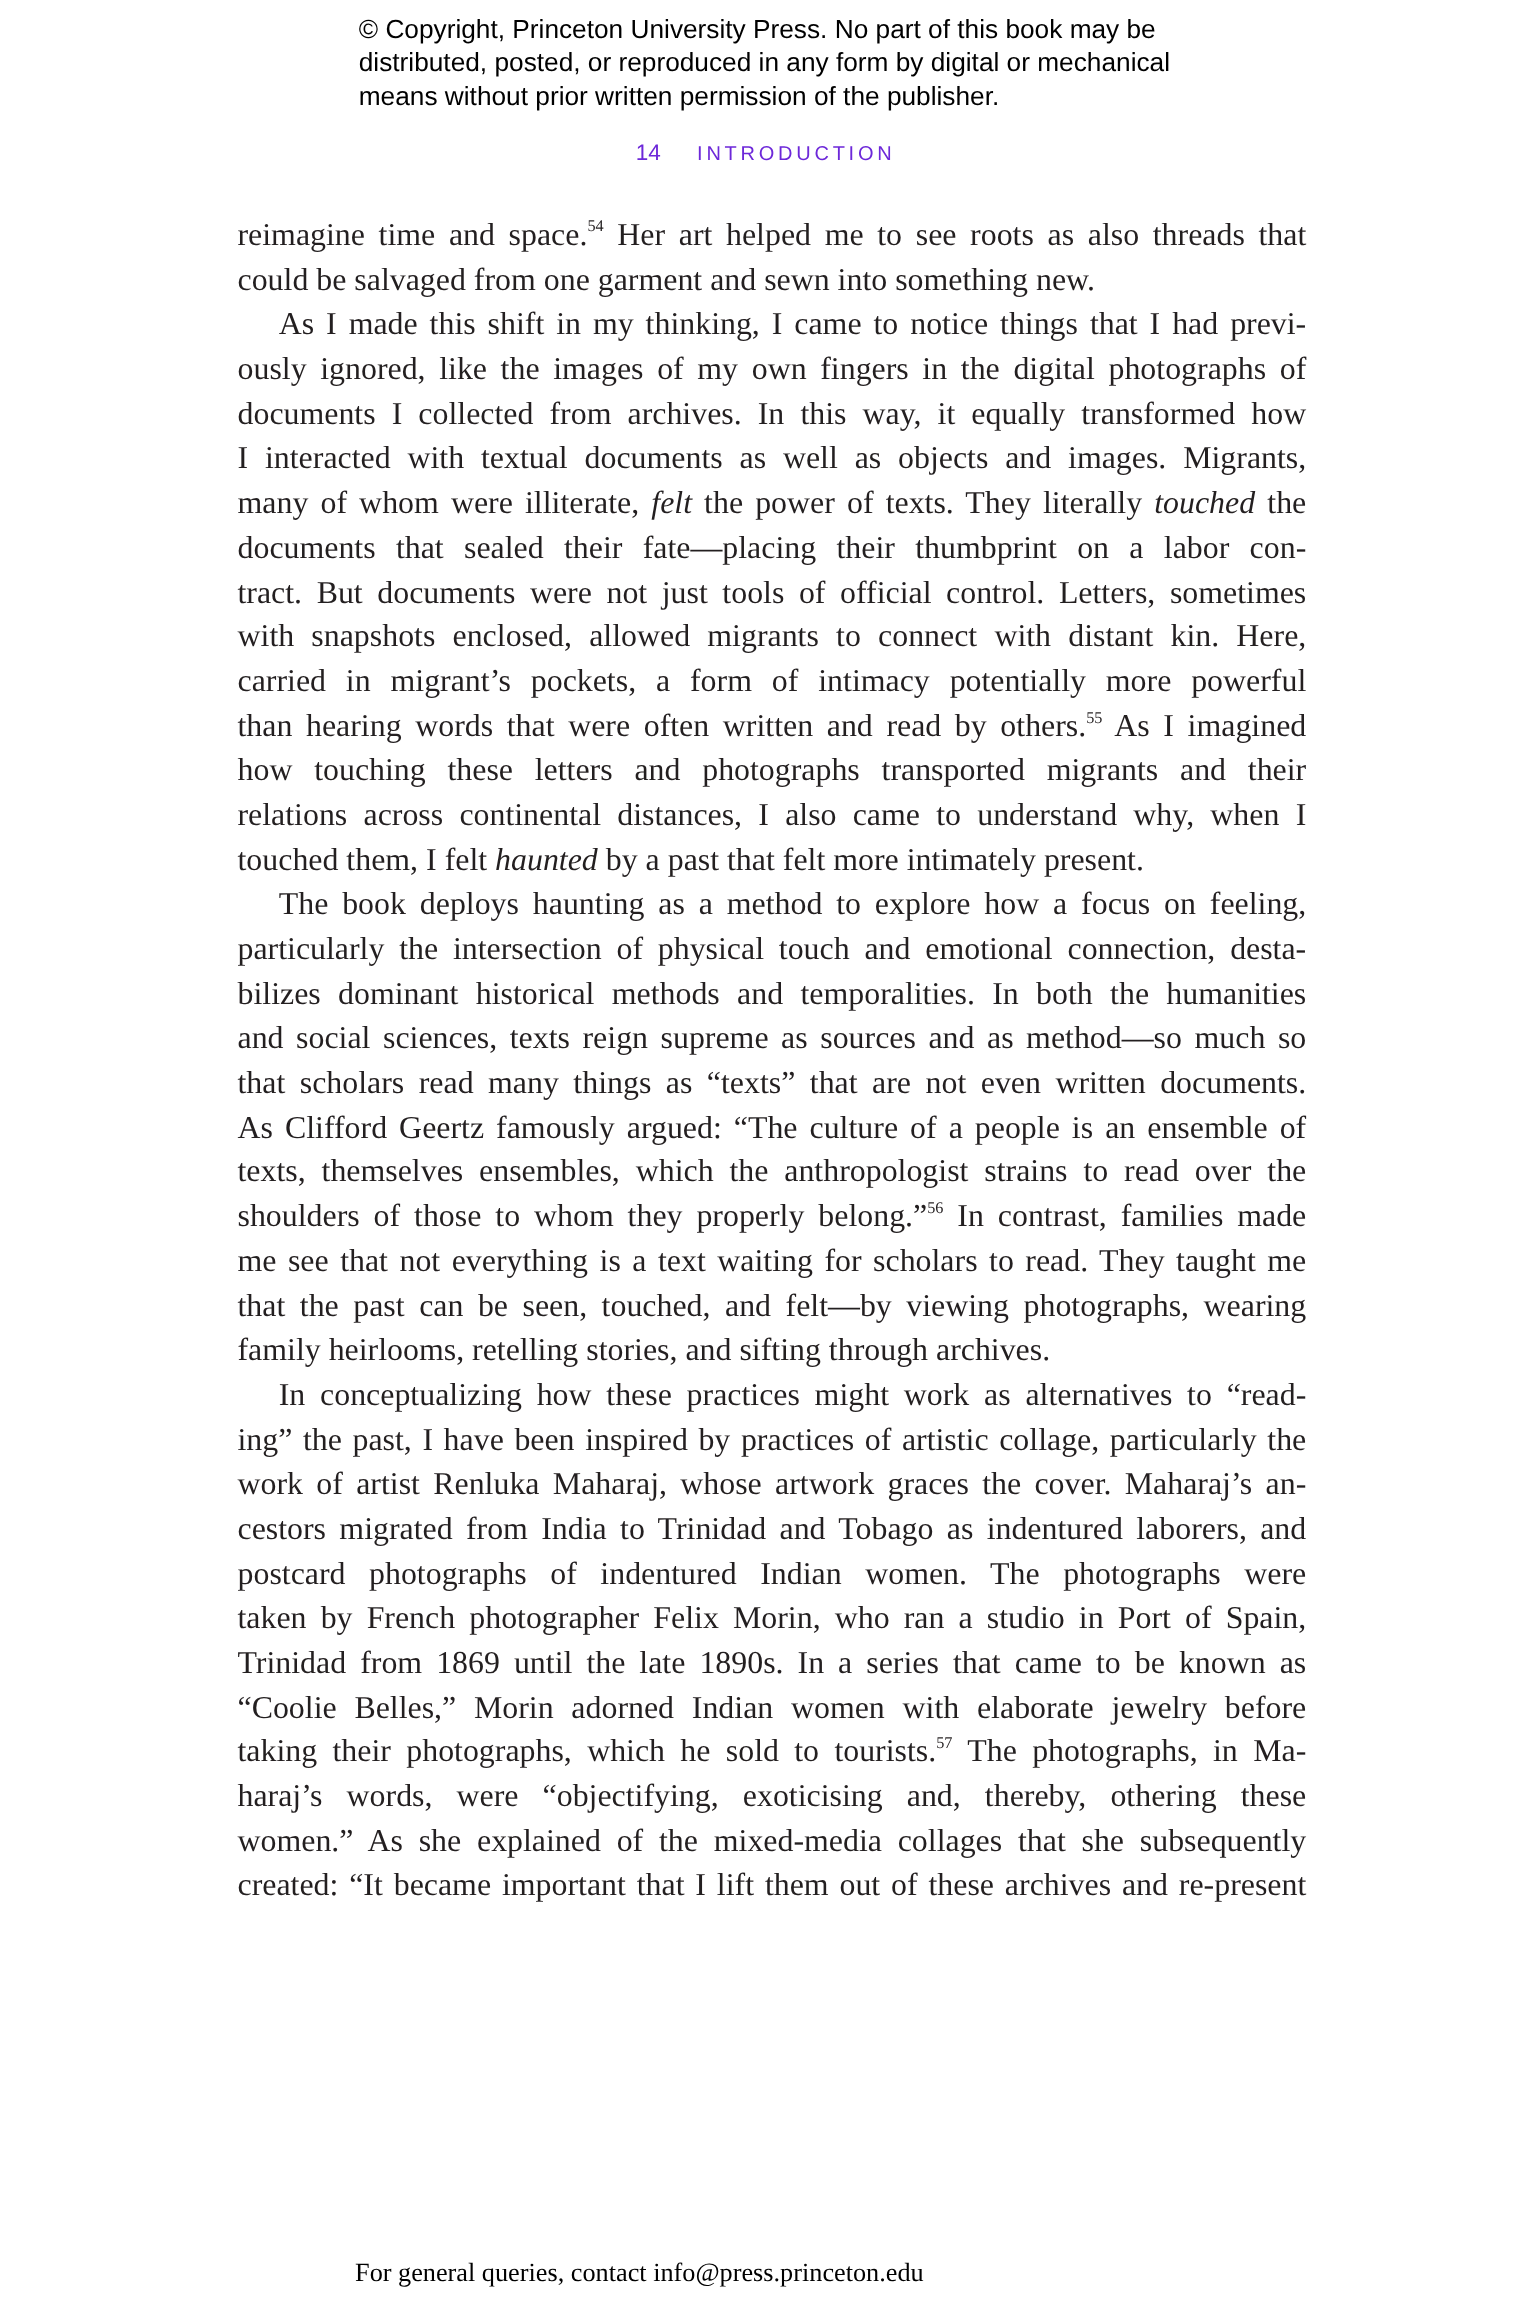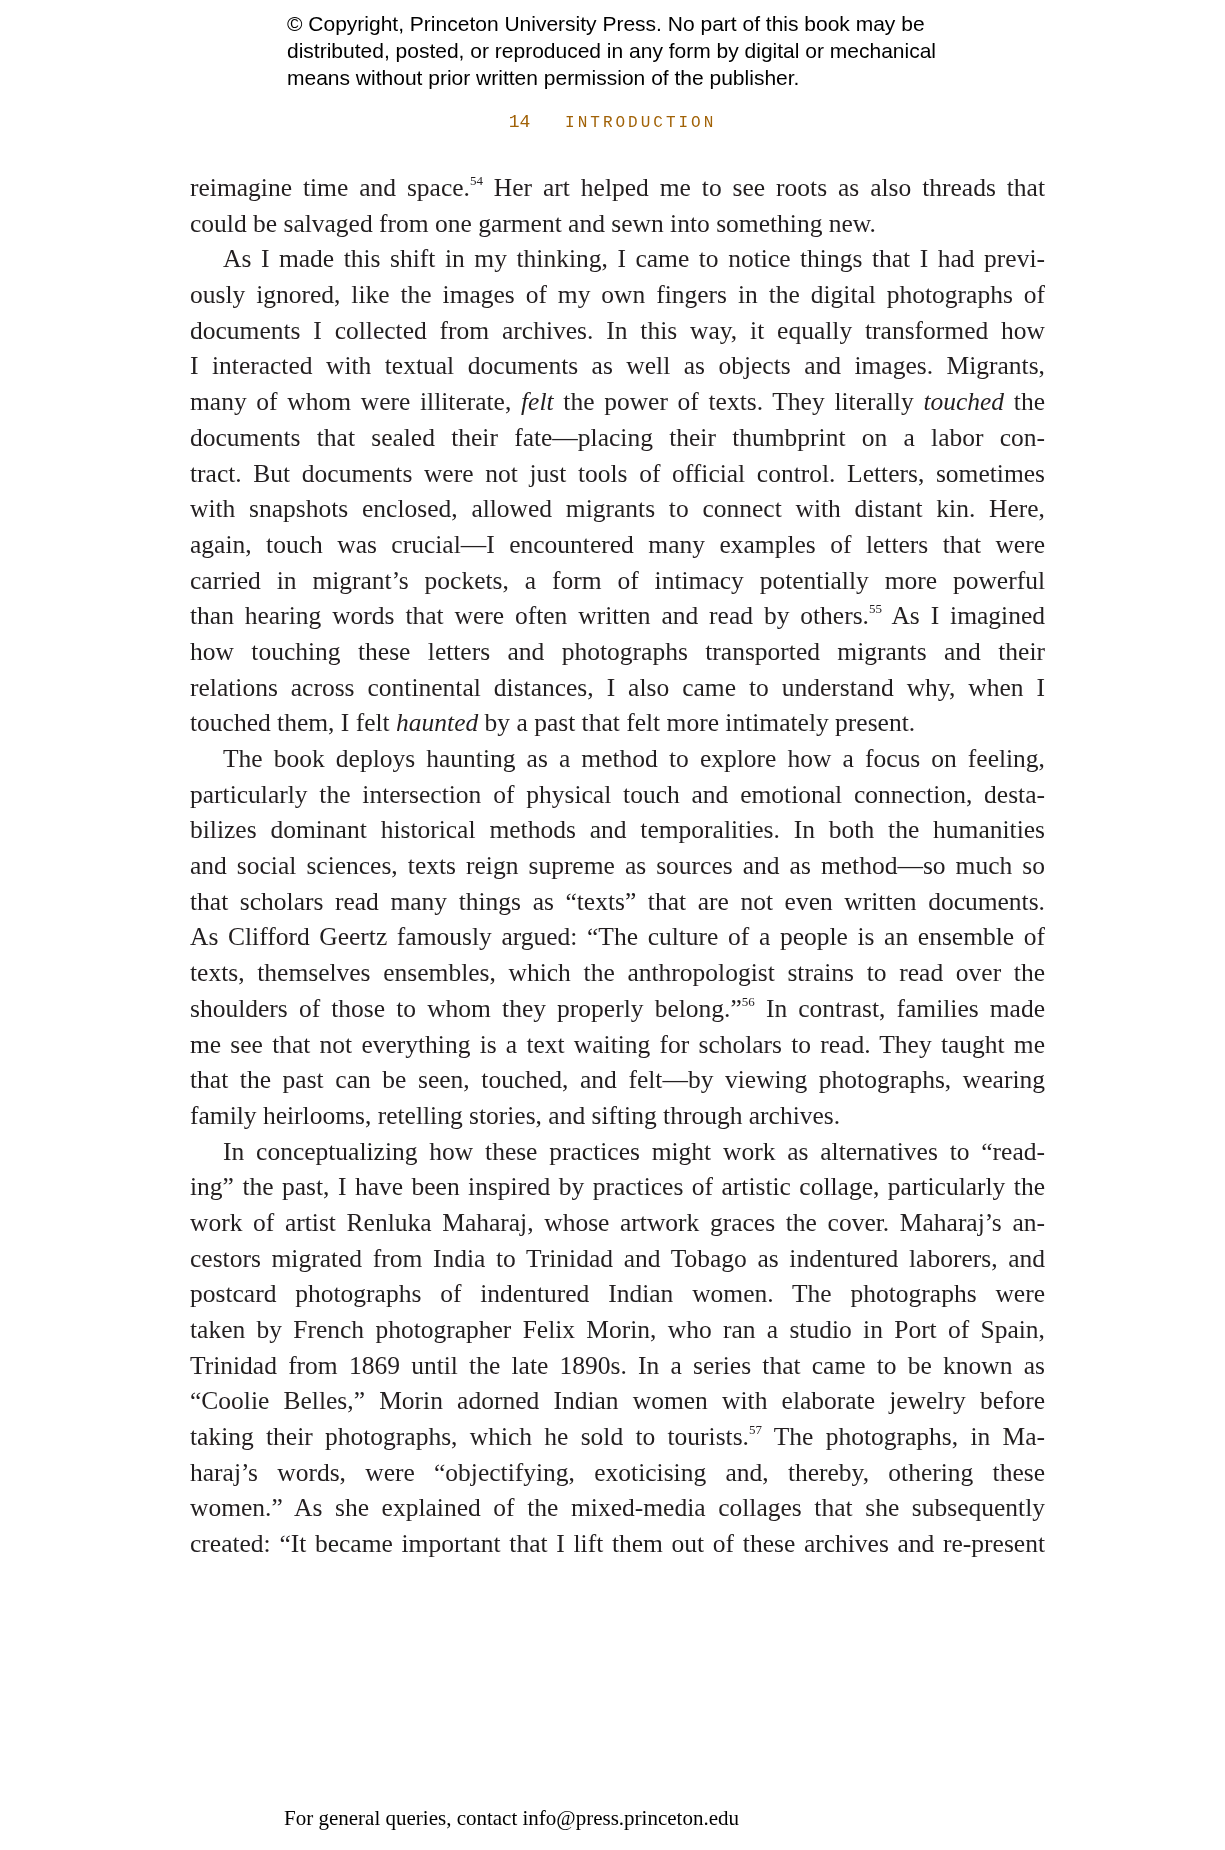--- a/index.html
+++ b/index.html
@@ -25,24 +25,24 @@
       color: #000000;
       margin-left: 24px;
     }
     .copyright span { display: block; white-space: nowrap; }
     .running-head {
       position: absolute;
       left: 0;
       width: 1225px;
       top: 112px;
       text-align: center;
-      font-family: Liberation Mono, monospace;
+      font-family: Liberation Sans, sans-serif;
       font-size: 18px;
       letter-spacing: 2px;
-      color: #a16207;
+      color: #6d28d9;
     }
     .running-head .pg { margin-right: 22px; letter-spacing: 0; }
     .running-head .sec { font-variant: small-caps; letter-spacing: 3px; text-transform: uppercase; font-size: 16px; }
     .body-text {
       position: absolute;
       left: 190px;
       top: 170px;
       width: 855px;
       font-family: "Liberation Serif", serif;
       font-size: 25.5px;
@@ -93,21 +93,20 @@
     <span class="line"><span>reimagine time and space.</span><sup>54</sup><span> Her art helped me to see roots as also threads that</span></span>
     <span class="line last"><span>could be salvaged from one garment and sewn into something new.</span></span>
     <span class="line indent"><span>As I made this shift in my thinking, I came to notice things that I had previ-</span></span>
     <span class="line"><span>ously ignored, like the images of my own fingers in the digital photographs of</span></span>
     <span class="line"><span>documents I collected from archives. In this way, it equally transformed how</span></span>
     <span class="line"><span>I interacted with textual documents as well as objects and images. Migrants,</span></span>
     <span class="line"><span>many of whom were illiterate, </span><em>felt</em><span> the power of texts. They literally </span><em>touched</em><span> the</span></span>
     <span class="line"><span>documents that sealed their fate—placing their thumbprint on a labor con-</span></span>
     <span class="line"><span>tract. But documents were not just tools of official control. Letters, sometimes</span></span>
     <span class="line"><span>with snapshots enclosed, allowed migrants to connect with distant kin. Here,</span></span>
-    <span class="line"><span>again, touch was crucial—I encountered many examples of letters that were</span></span>
     <span class="line"><span>carried in migrant’s pockets, a form of intimacy potentially more powerful</span></span>
     <span class="line"><span>than hearing words that were often written and read by others.</span><sup>55</sup><span> As I imagined</span></span>
     <span class="line"><span>how touching these letters and photographs transported migrants and their</span></span>
     <span class="line"><span>relations across continental distances, I also came to understand why, when I</span></span>
     <span class="line last"><span>touched them, I felt </span><em>haunted</em><span> by a past that felt more intimately present.</span></span>
     <span class="line indent"><span>The book deploys haunting as a method to explore how a focus on feeling,</span></span>
     <span class="line"><span>particularly the intersection of physical touch and emotional connection, desta-</span></span>
     <span class="line"><span>bilizes dominant historical methods and temporalities. In both the humanities</span></span>
     <span class="line"><span>and social sciences, texts reign supreme as sources and as method—so much so</span></span>
     <span class="line"><span>that scholars read many things as “texts” that are not even written documents.</span></span>

